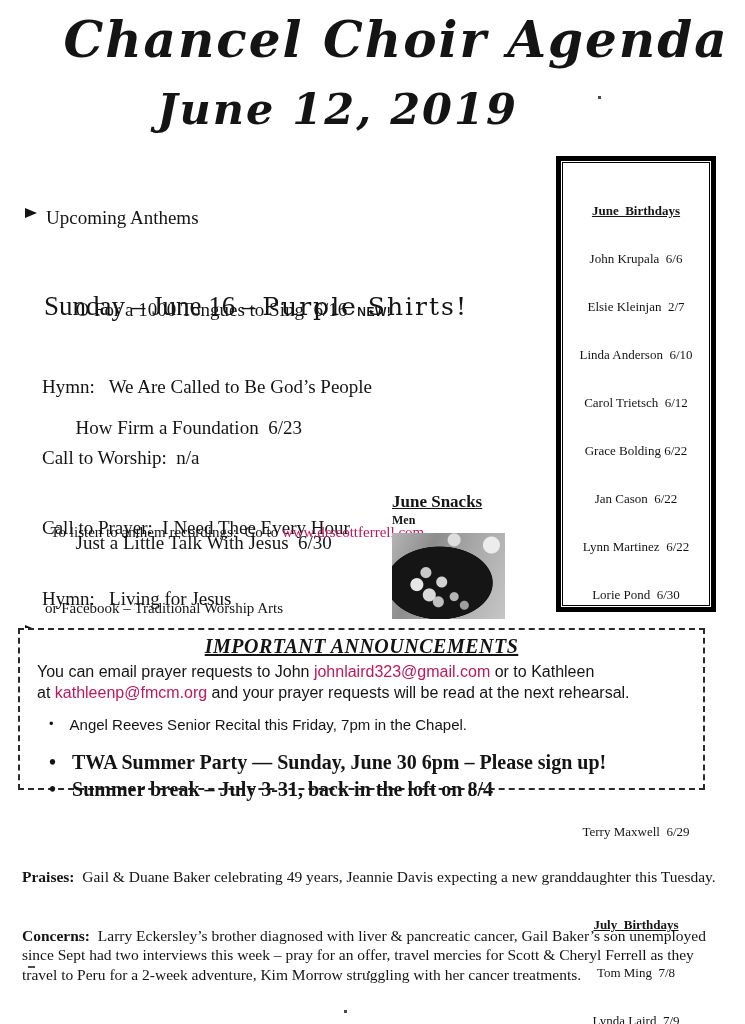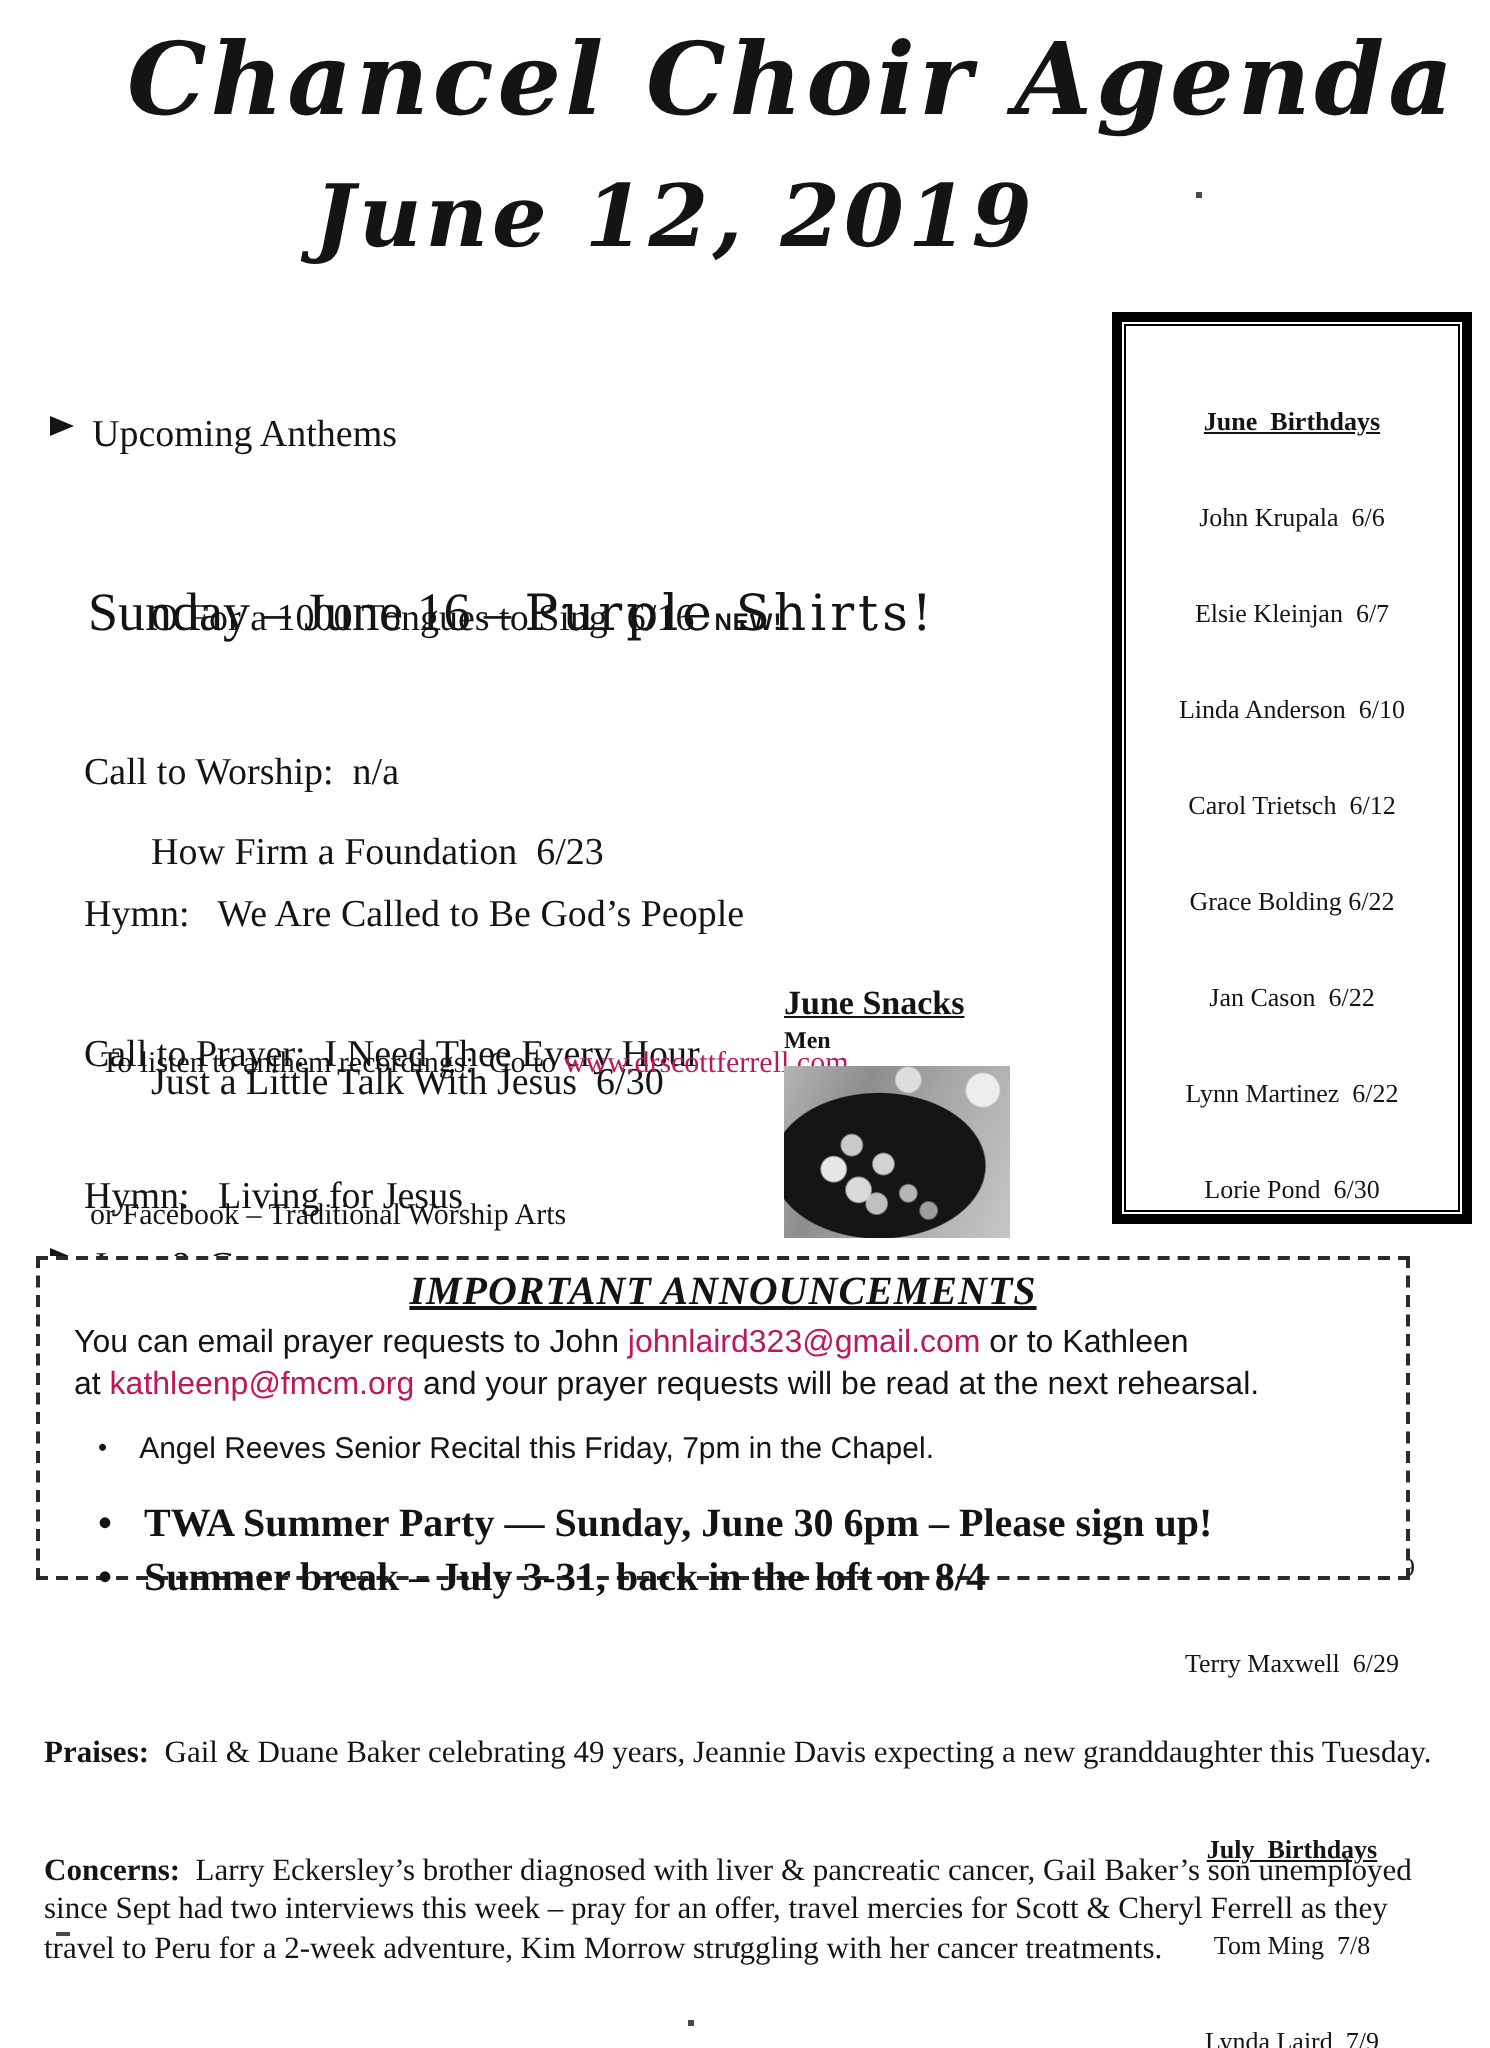--- a/index.html
+++ b/index.html
@@ -65,21 +65,21 @@
       radial-gradient(circle at 55% 74%, #b5b5b5 0 4px, rgba(0,0,0,0) 5px),
       radial-gradient(circle at 64% 84%, #9e9e9e 0 4px, rgba(0,0,0,0) 5px),
       radial-gradient(circle at 88% 14%, #ececec 0 8px, rgba(0,0,0,0) 9px),
       radial-gradient(circle at 55% 8%, #dddddd 0 6px, rgba(0,0,0,0) 7px),
       radial-gradient(ellipse 78% 70% at 42% 58%, #151515 0 60%, rgba(0,0,0,0) 61%),
       linear-gradient(115deg, #b5b5b5 0%, #8d8d8d 30%, #a6a6a6 55%, #c6c6c6 100%);
   }
 
   
   .panel{
-    top:156px;left:556px;width:180px;height:456px;
+    top:156px;left:556px;width:160px;height:456px;
     border:5px solid #000;box-sizing:border-box;background:#fff;padding-left:40px;
   }
   .panel-inner{
     position:absolute;inset:1px;border:1px solid #000;
     padding:8px 2px 0 2px;text-align:center;
     font-size:13px;line-height:16px;
   }
   .panel .sec-title{font-weight:bold;text-decoration:underline;}
   .panel .sec-title-light{text-decoration:underline;}
   .panel .gap{height:13px;}
@@ -140,22 +140,22 @@
     <div class="agenda-row">
       <span class="arrow"></span>
       <span>Joys &amp; Concerns</span>
     </div>
   </div>
 
   <div class="abs service-head">
     <span>Sunday – June 16 – </span><span class="curly">Purple Shirts!</span>
   </div>
   <div class="abs service-lines pre">
+    <div>Hymn:   We Are Called to Be God’s People</div>
     <div>Call to Worship:  n/a</div>
-    <div>Hymn:   We Are Called to Be God’s People</div>
     <div>Call to Prayer:  I Need Thee Every Hour</div>
     <div>Hymn:   Living for Jesus</div>
     <div>ANTHEM:   O For a Thousand Tongues to Sing</div>
     <div>Hymn:  Blessed Assurance</div>
   </div>
 
   <div class="abs recordings pre">
     <div>
       <span>To listen to anthem recordings:  Go to </span><a class="link">www.drscottferrell.com</a>
     </div>
@@ -165,21 +165,21 @@
   <div class="abs snacks">
     <div class="snacks-title">June Snacks</div>
     <div class="snacks-sub">Men</div>
     <div class="photo"></div>
   </div>
 
   <div class="abs panel">
     <div class="panel-inner pre">
       <div class="sec-title">June  Birthdays</div>
       <div>John Krupala  6/6</div>
-      <div>Elsie Kleinjan  6/7</div>
+      <div>Elsie Kleinjan  2/7</div>
       <div>Linda Anderson  6/10</div>
       <div>Carol Trietsch  6/12</div>
       <div>Grace Bolding 6/22</div>
       <div>Jan Cason  6/22</div>
       <div>Lynn Martinez  6/22</div>
       <div>Lorie Pond  6/30</div>
       <div class="gap"></div>
       <div class="sec-title-light">Orchestra</div>
       <div>Trisha Faubion  6/19</div>
       <div>Sondra Robertson  6/19</div>

